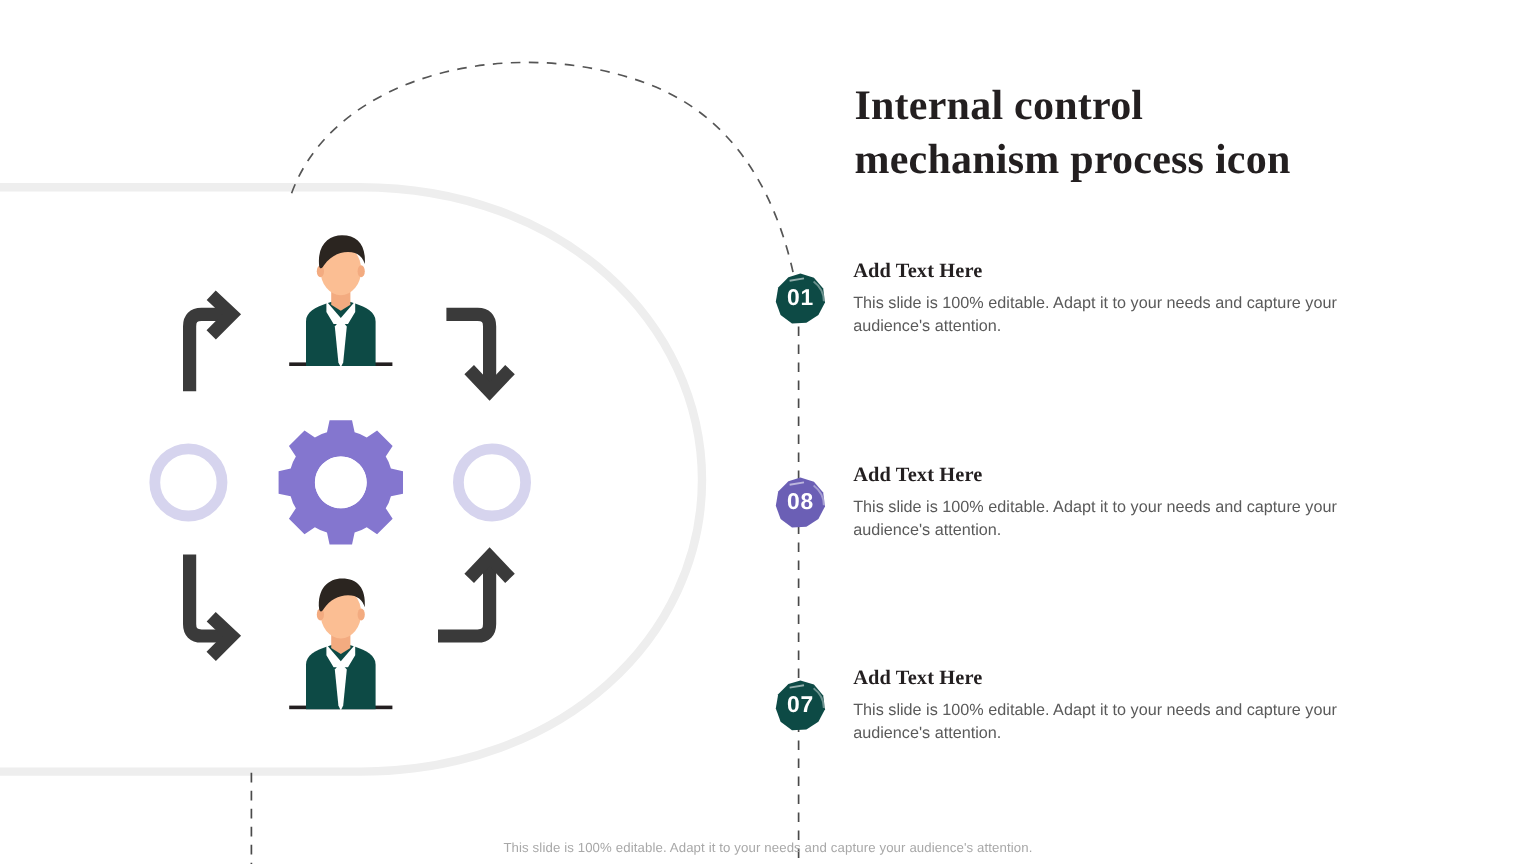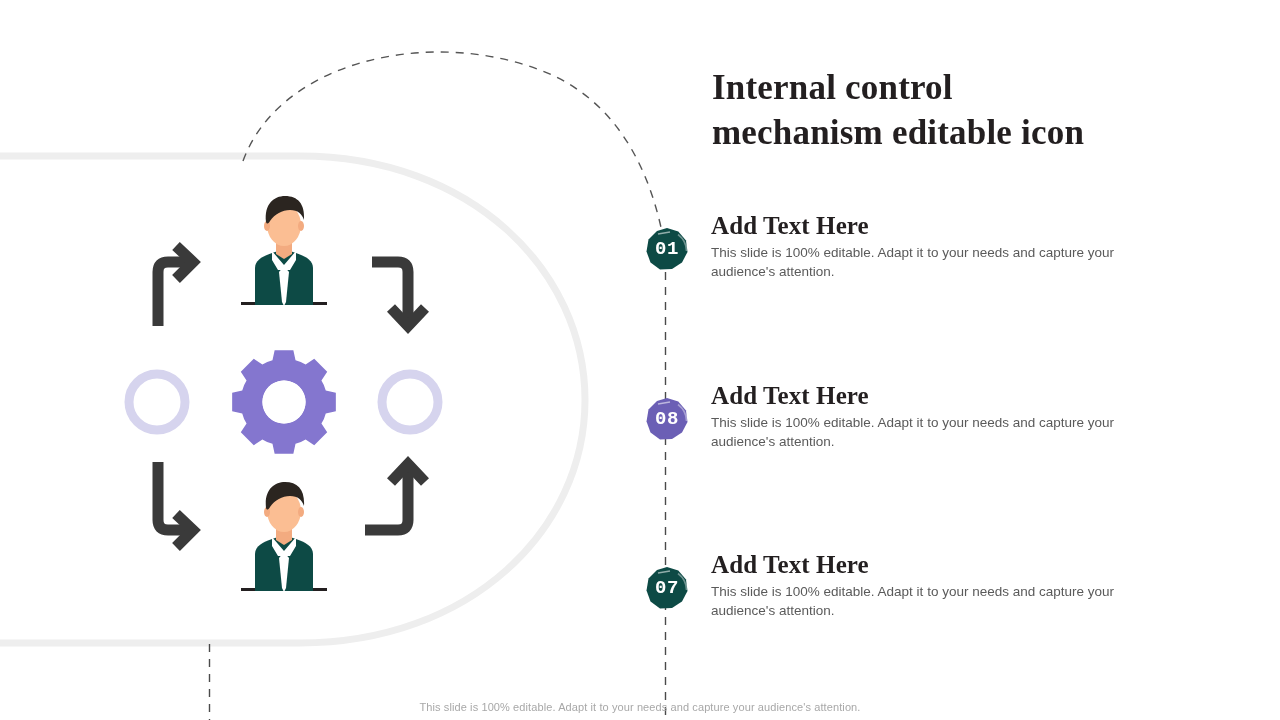--- a/index.html
+++ b/index.html
@@ -91,37 +91,37 @@
   .badge svg { display: block; }
   .badge-num {
     position: absolute;
     left: 0;
     top: 0;
     width: 44px;
     height: 44px;
     display: flex;
     align-items: center;
     justify-content: center;
-    font-family: Liberation Mono, monospace;
+    font-family: Liberation Sans, sans-serif;
     font-weight: bold;
     font-size: 19px;
     color: #ffffff;
     letter-spacing: 0.5px;
   }
 
   .step-text {
     position: absolute;
     left: 71px;
     top: 0px;
     width: 450px;
   }
   .step-head {
     font-family: "Liberation Serif", serif;
     font-weight: bold;
-    font-size: 25px;
+    font-size: 17px;
     color: #231f20;
     letter-spacing: 0.1px;
     margin: 0 0 7px 0;
     line-height: 22px;
   }
   .step-body {
     font-family: "Liberation Sans", sans-serif;
     font-size: 13.5px;
     line-height: 18.5px;
     color: #5a5a5a;
@@ -243,21 +243,21 @@
         <path d="M 291 292 L 308 274 L 325 292" stroke-linejoin="miter"></path>
       </g>
 
     </svg>
   </div>
 
   <div class="right-panel">
 
     <div class="title">
       <div>Internal control</div>
-      <div>mechanism editable icon</div>
+      <div>mechanism process icon</div>
     </div>
 
     <div class="steps">
 
       <div class="step step-0">
         <div class="badge">
           <svg width="44" height="44" viewBox="0 0 44 44">
             <polygon points="22,1 33.3,4.5 41,13.5 42.5,25 37,35.5 27,42 15,42.5 5.5,35.5 1.5,24.5 3.5,12.5 12,4" fill="#0d4a45"></polygon>
             <path d="M 13 7 L 25 5" stroke="#ffffff" stroke-width="1.6" fill="none" opacity="0.55"></path>
             <path d="M 33 7.5 C 39 12 41.5 18 41.5 24" stroke="#ffffff" stroke-width="1.6" fill="none" opacity="0.4"></path>

